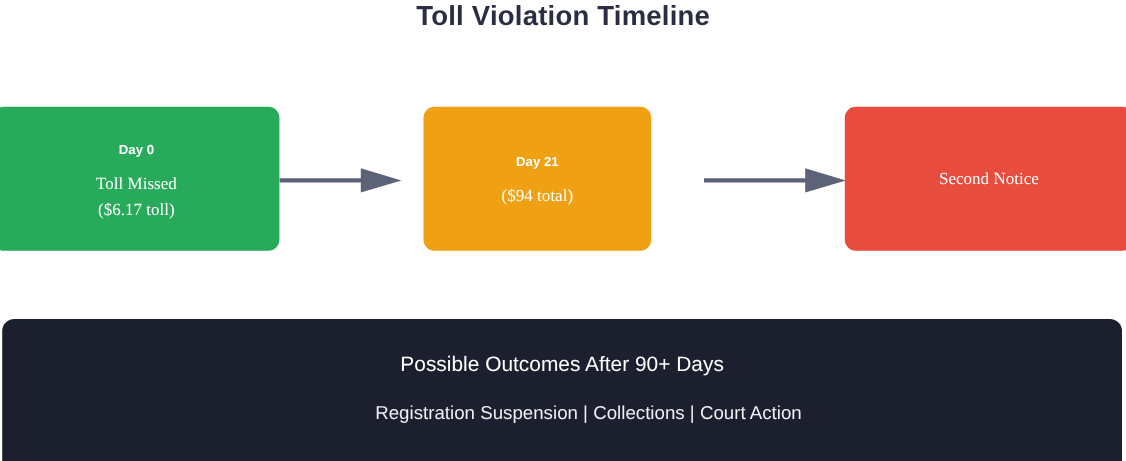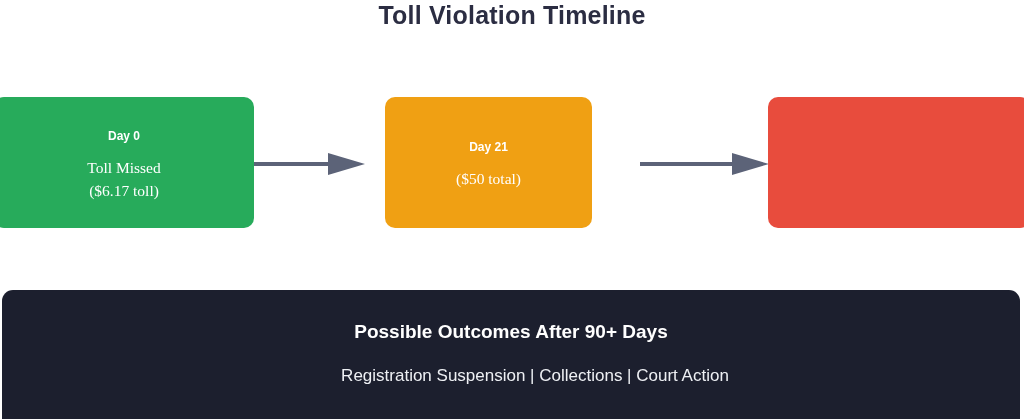--- a/index.html
+++ b/index.html
@@ -92,21 +92,21 @@
     height: 140px;
     background: #1c1f2e;
     border-radius: 11px;
     box-sizing: border-box;
     padding-top: 30px;
     text-align: center;
     color: #ffffff;
   }
   .outcome-banner .outcome-title {
     font-size: 19px;
-    font-weight: bold;
+    font-weight: normal;
     line-height: 24px;
     color: #ffffff;
     white-space: nowrap;
   }
   .outcome-banner .outcome-sub {
     margin-top: 21px;
     font-size: 17px;
     font-weight: normal;
     line-height: 22px;
     color: #eef0f4;
@@ -129,31 +129,32 @@
 
   <div id="arrow-0" class="flow-arrow">
     <svg width="112" height="32" viewBox="0 0 112 32" xmlns="http://www.w3.org/2000/svg">
       <line x1="0" y1="16" x2="78" y2="16" stroke="#5c6378" stroke-width="4"></line>
       <polygon points="74,5 111,16 74,27" fill="#5c6378"></polygon>
     </svg>
   </div>
 
   <div id="card-1" class="stage-card orange">
     <div class="stage-day">Day 21</div>
-    <div class="stage-line">($50 total)</div>
+    <div class="stage-line">($94 total)</div>
   </div>
 
   <div id="arrow-1" class="flow-arrow">
     <svg width="130" height="32" viewBox="0 0 130 32" xmlns="http://www.w3.org/2000/svg">
       <line x1="0" y1="16" x2="96" y2="16" stroke="#5c6378" stroke-width="4"></line>
       <polygon points="92,5 129,16 92,27" fill="#5c6378"></polygon>
     </svg>
   </div>
 
   <div id="card-2" class="stage-card red">
+    <div class="stage-line">Second Notice</div>
   </div>
 
   <div class="outcome-banner">
     <div class="outcome-title">Possible Outcomes After 90+ Days</div>
     <div class="outcome-sub">Registration Suspension | Collections | Court Action</div>
   </div>
 
 </div>
 
 </body></html>

